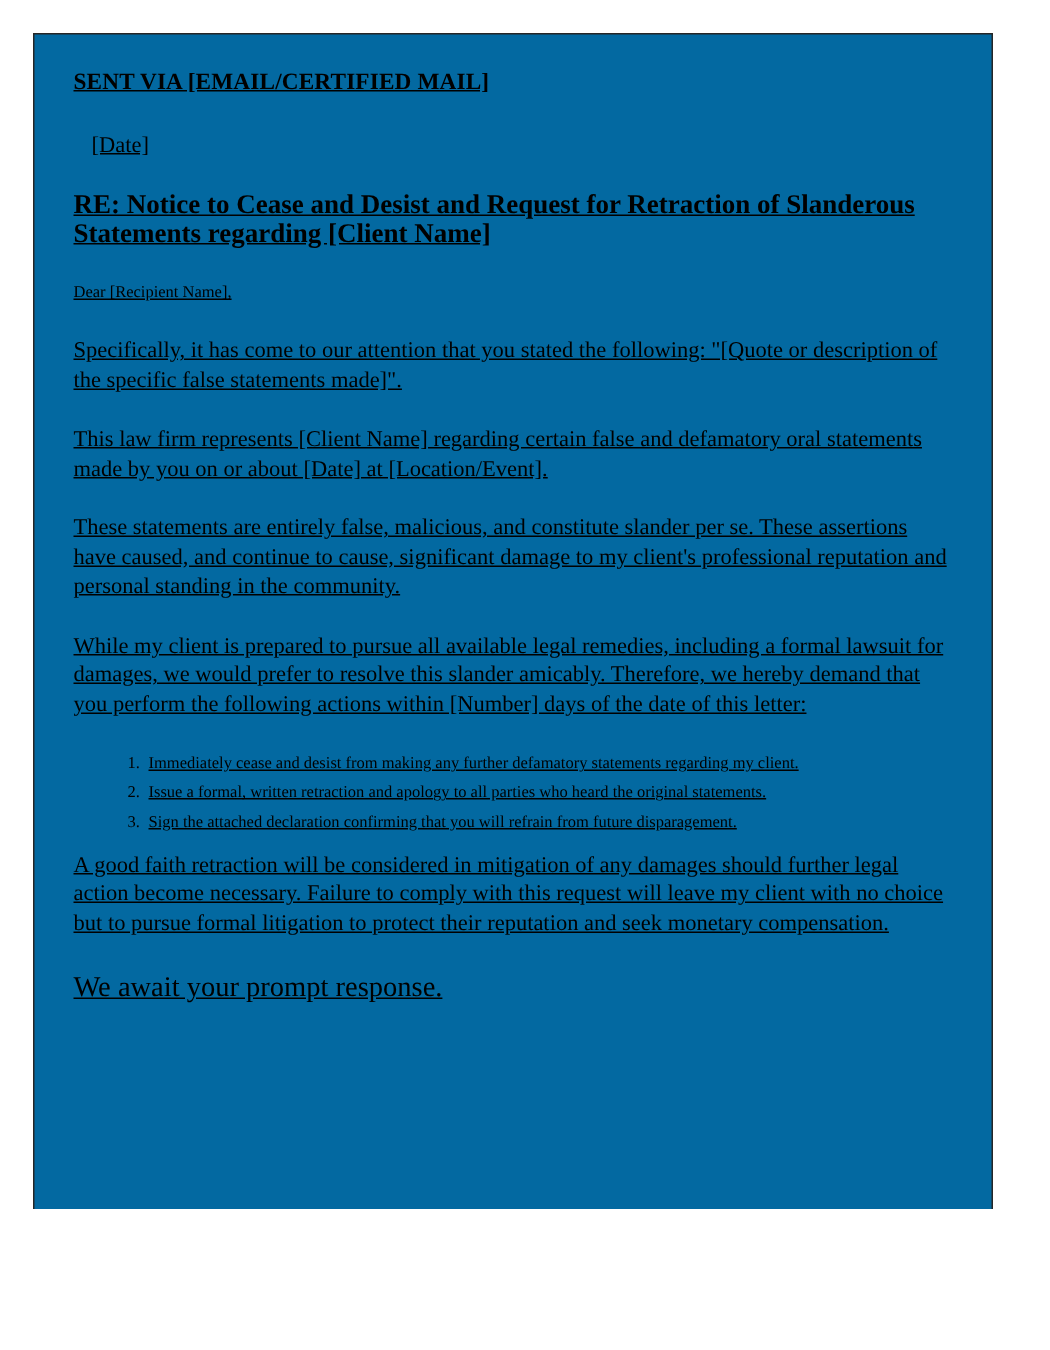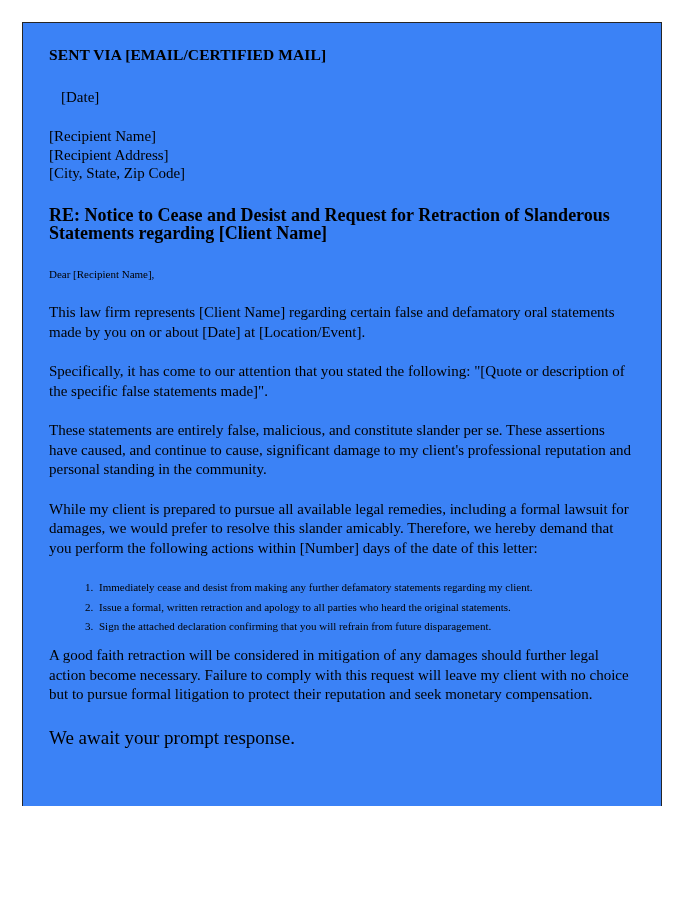--- a/index.html
+++ b/index.html
@@ -17,22 +17,23 @@
 
   .page {
     position: absolute;
     left: 22px;
     top: 22px;
     width: 640px;
     height: 784px;
     border: 1.5px solid #262626;
     border-bottom: none;
     box-sizing: border-box;
-    background: #3b82f6;
+    background: #0369a1;
     overflow: hidden;
+    text-decoration: underline;
   }
 
   .page-inner {
     padding: 22px 26px 0 26px;
   }
 
   .doc-heading {
     font-weight: bold;
     font-size: 15.5px;
     line-height: 1.3;
@@ -95,32 +96,27 @@
 </head>
 <body>
 
 <div class="page">
   <div class="page-inner">
 
     <div class="doc-heading">SENT VIA [EMAIL/CERTIFIED MAIL]</div>
 
     <div class="date-line">[Date]</div>
 
-    <div class="address-block">
-      <div>[Recipient Name]</div>
-      <div>[Recipient Address]</div>
-      <div>[City, State, Zip Code]</div>
-    </div>
 
     <div class="re-line">RE: Notice to Cease and Desist and Request for Retraction of Slanderous Statements regarding [Client Name]</div>
 
     <div class="salutation">Dear [Recipient Name],</div>
 
+    <p class="body-para">Specifically, it has come to our attention that you stated the following: "[Quote or description of the specific false statements made]".</p>
     <p class="body-para">This law firm represents [Client Name] regarding certain false and defamatory oral statements made by you on or about [Date] at [Location/Event].</p>
-    <p class="body-para">Specifically, it has come to our attention that you stated the following: "[Quote or description of the specific false statements made]".</p>
     <p class="body-para">These statements are entirely false, malicious, and constitute slander per se. These assertions have caused, and continue to cause, significant damage to my client's professional reputation and personal standing in the community.</p>
     <p class="body-para">While my client is prepared to pursue all available legal remedies, including a formal lawsuit for damages, we would prefer to resolve this slander amicably. Therefore, we hereby demand that you perform the following actions within [Number] days of the date of this letter:</p>
 
     <ol class="demands">
       <li>Immediately cease and desist from making any further defamatory statements regarding my client.</li>
       <li>Issue a formal, written retraction and apology to all parties who heard the original statements.</li>
       <li>Sign the attached declaration confirming that you will refrain from future disparagement.</li>
     </ol>
 
     <p class="body-para">A good faith retraction will be considered in mitigation of any damages should further legal action become necessary. Failure to comply with this request will leave my client with no choice but to pursue formal litigation to protect their reputation and seek monetary compensation.</p>

